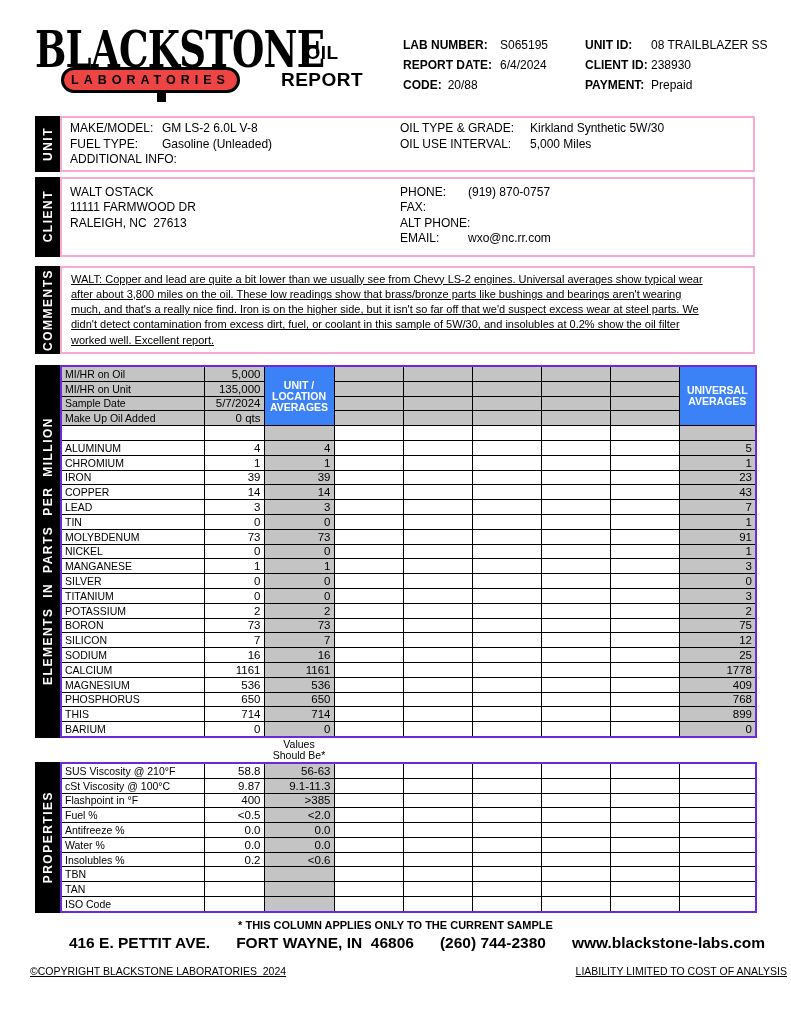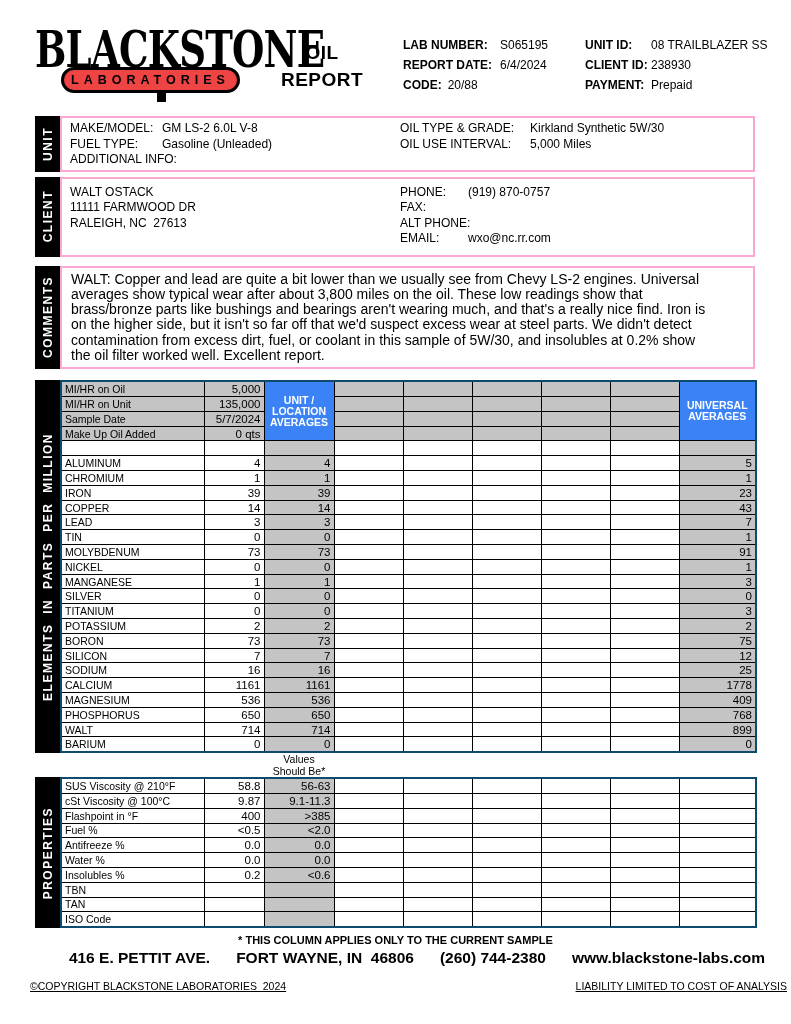--- a/index.html
+++ b/index.html
@@ -29,26 +29,26 @@
   .sidebar{flex:0 0 25px;background:#000;color:#fff;display:flex;align-items:center;justify-content:center;}
   .sidebar span{writing-mode:vertical-rl;transform:rotate(180deg);font-weight:700;font-size:12px;
                 letter-spacing:1.5px;word-spacing:5px;white-space:nowrap;}
   .box{flex:1;border:2px solid #f9a8d4;background:#fff;}
   .grid2{display:flex;padding:3px 8px 2px 8px;font-size:12px;line-height:15.5px;}
   .gleft{width:330px;} .gright{flex:1;}
   .frow{display:flex;white-space:pre;}
   .flbl{flex:0 0 92px;} .flbl.wide{flex:0 0 130px;} .flbl.narrow{flex:0 0 68px;}
   .addr div{white-space:pre;}
   .client-grid{padding:6px 8px 8px 8px;}
-  .comments-text{padding:4px 46px 4px 9px;font-size:14px;line-height:15.3px;}
+  .comments-text{padding:4px 46px 4px 9px;font-size:11px;line-height:15.3px;text-decoration:underline;}
 
   
   .tblwrap{display:flex;width:720px;margin-left:35px;}
   .elements{margin-top:11px;}
-  table.tbl{border-collapse:collapse;table-layout:fixed;width:695px;border:2px solid #0c4a6e;background:#fff;}
+  table.tbl{border-collapse:collapse;table-layout:fixed;width:695px;border:2px solid #6d28d9;background:#fff;}
   .tbl td{border:1px solid #000;height:13.8px;padding:0 3px;font-size:10.5px;overflow:hidden;
           white-space:nowrap;vertical-align:middle;}
   .tbl td.v{text-align:right;font-size:11.5px;}
   .g{background:#c4c4c4;}
   .bh{background:#3b82f6;color:#fff;font-weight:700;text-align:center;font-size:10px;line-height:11px;padding:0;}
   .should-label{margin:1px 0 0 263px;width:72px;text-align:center;font-size:10.5px;line-height:11.5px;}
 
   
   .foot-note{text-align:center;font-weight:700;font-size:11px;margin-top:6px;}
   .foot-address{display:flex;justify-content:center;gap:26px;font-weight:700;font-size:15.5px;margin-top:3px;padding-left:43px;}
@@ -401,21 +401,21 @@
             <td class="v">650</td>
             <td class="g v">650</td>
             <td></td>
             <td></td>
             <td></td>
             <td></td>
             <td></td>
             <td class="g v">768</td>
           </tr>
       <tr>
-            <td>WALT</td>
+            <td>THIS</td>
             <td class="v">714</td>
             <td class="g v">714</td>
             <td></td>
             <td></td>
             <td></td>
             <td></td>
             <td></td>
             <td class="g v">899</td>
           </tr>
       <tr>

